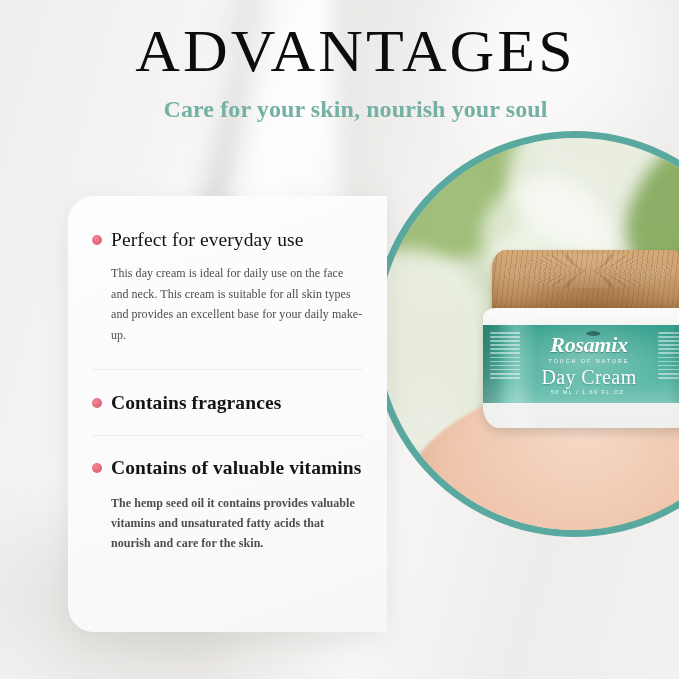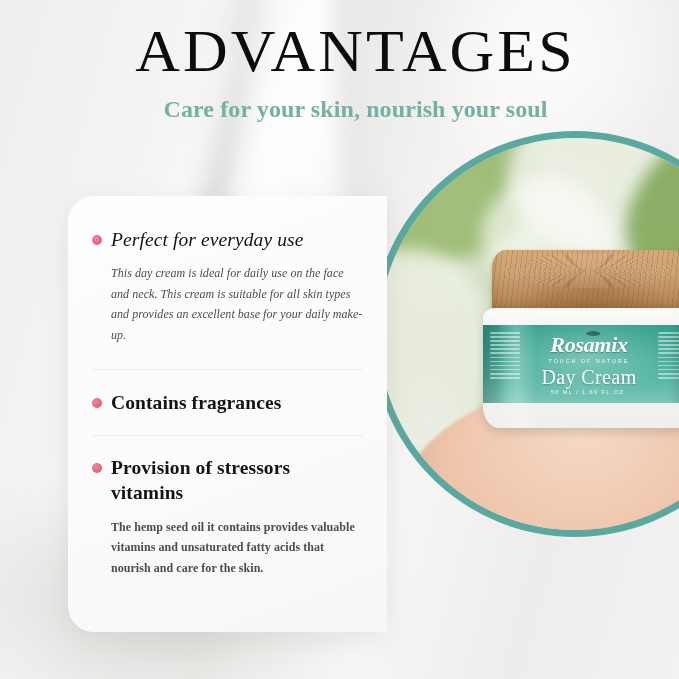--- a/index.html
+++ b/index.html
@@ -241,21 +241,21 @@
     width: 319px; height: 436px;
     background: linear-gradient(160deg, #fdfdfd 0%, #fbfbfb 55%, #f7f7f7 100%);
     border-radius: 26px 0 0 26px;
     box-shadow: 0 8px 26px rgba(120,120,118,.13);
     z-index: 5;
     box-sizing: border-box;
     padding: 0 24px;
   }
   .section { position: relative; }
   .section + .section { border-top: 1px solid #ececec; font-weight: bold; }
-  .sec1 { padding: 32px 0 24px; font-style: italic; }
+  .sec1 { padding: 32px 0 24px; }
   .sec2 { padding: 21px 0 20px; }
   .sec3 { padding: 20px 0 24px; }
 
   .sec-head {
     display: flex;
     align-items: flex-start;
     gap: 9px;
   }
   .dot {
     flex: 0 0 auto;
@@ -378,18 +378,18 @@
   <div class="section sec2">
     <div class="sec-head">
       <span class="dot"></span>
       <span class="sec-title">Contains fragrances</span>
     </div>
   </div>
 
   <div class="section sec3">
     <div class="sec-head">
       <span class="dot"></span>
-      <span class="sec-title">Provision of stressors vitamins</span>
+      <span class="sec-title">Contains of valuable vitamins</span>
     </div>
     <p class="sec-body">The hemp seed oil it contains provides valuable vitamins and unsaturated fatty acids that nourish and care for the skin.</p>
   </div>
 
 </div>
 
 </body></html>

